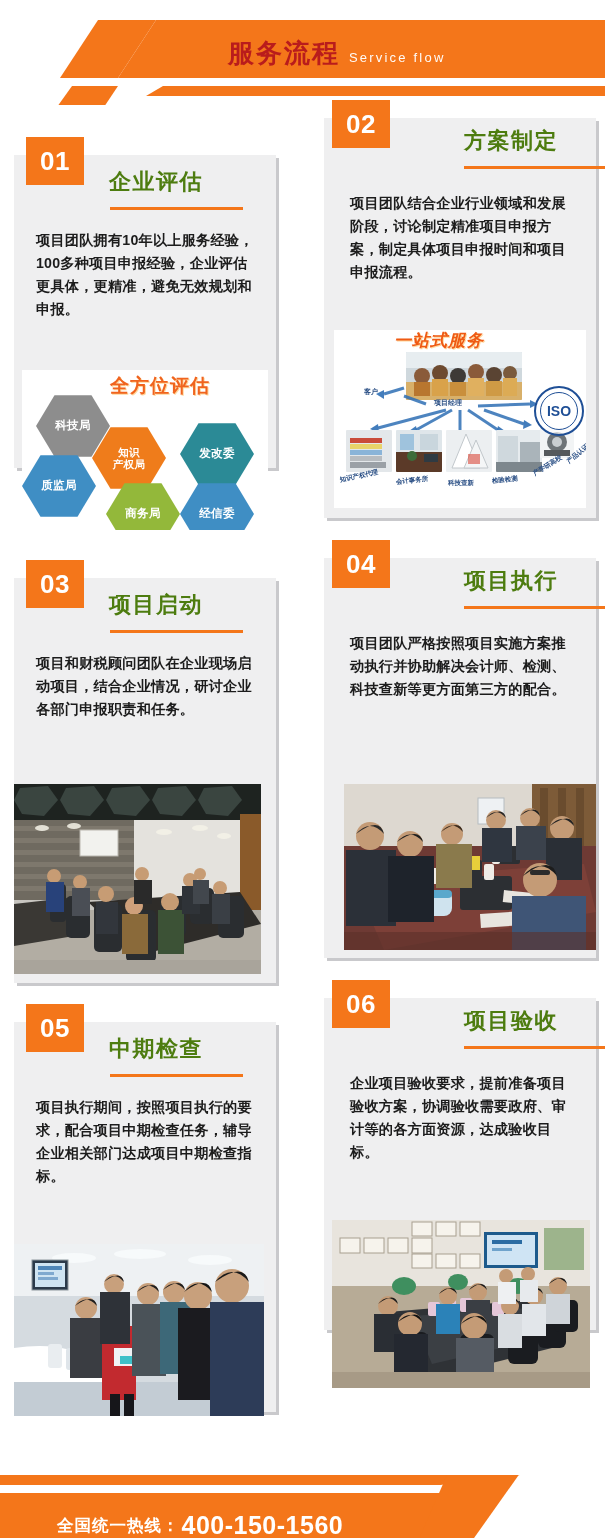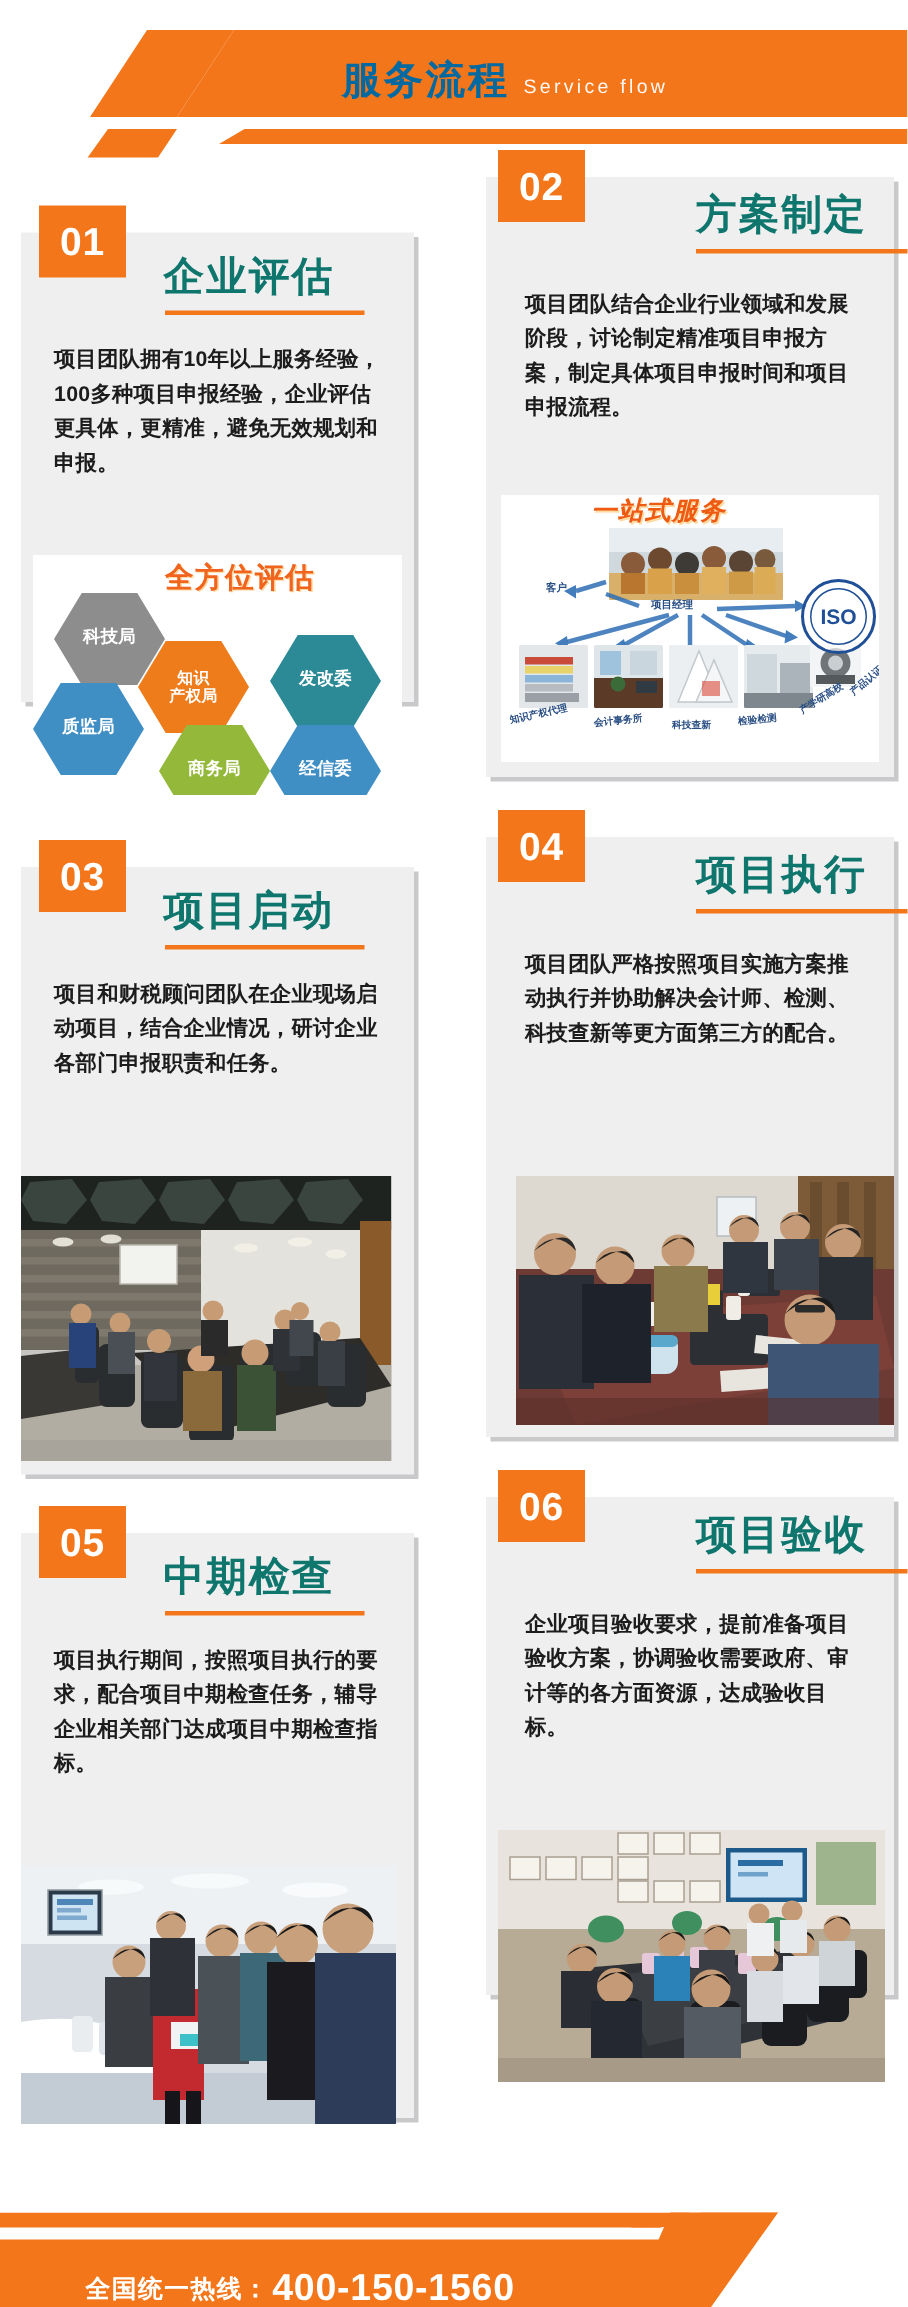--- a/index.html
+++ b/index.html
@@ -26,21 +26,21 @@
   .header-title {
     position: absolute;
     left: 228px;
     top: 40px;
     display: flex;
     align-items: baseline;
     gap: 9px;
     pointer-events: none;
   }
   .header-title-cn {
-    color: #0369a1;
+    color: #b91c1c;
     font-size: 26px;
     font-weight: bold;
     letter-spacing: 2px;
     line-height: 1;
   }
   .header-title-en {
     color: #ffffff;
     font-size: 13px;
     font-weight: normal;
     letter-spacing: 2.2px;
@@ -70,22 +70,22 @@
     display: flex;
     align-items: center;
     justify-content: center;
     letter-spacing: 0.5px;
   }
   .card-left .badge { left: 12px; }
   .card-right .badge { left: 8px; }
 
   .card-title {
     position: absolute;
-    color: #0f766e;
-    font-size: 27px;
+    color: #4d7c0f;
+    font-size: 22px;
     font-weight: bold;
     letter-spacing: 1.5px;
     line-height: 1;
     white-space: nowrap;
   }
   .card-left .card-title { left: 95px; top: 16px; }
   .card-right .card-title { left: 140px; top: 12px; }
 
   .title-rule {
     position: absolute;

